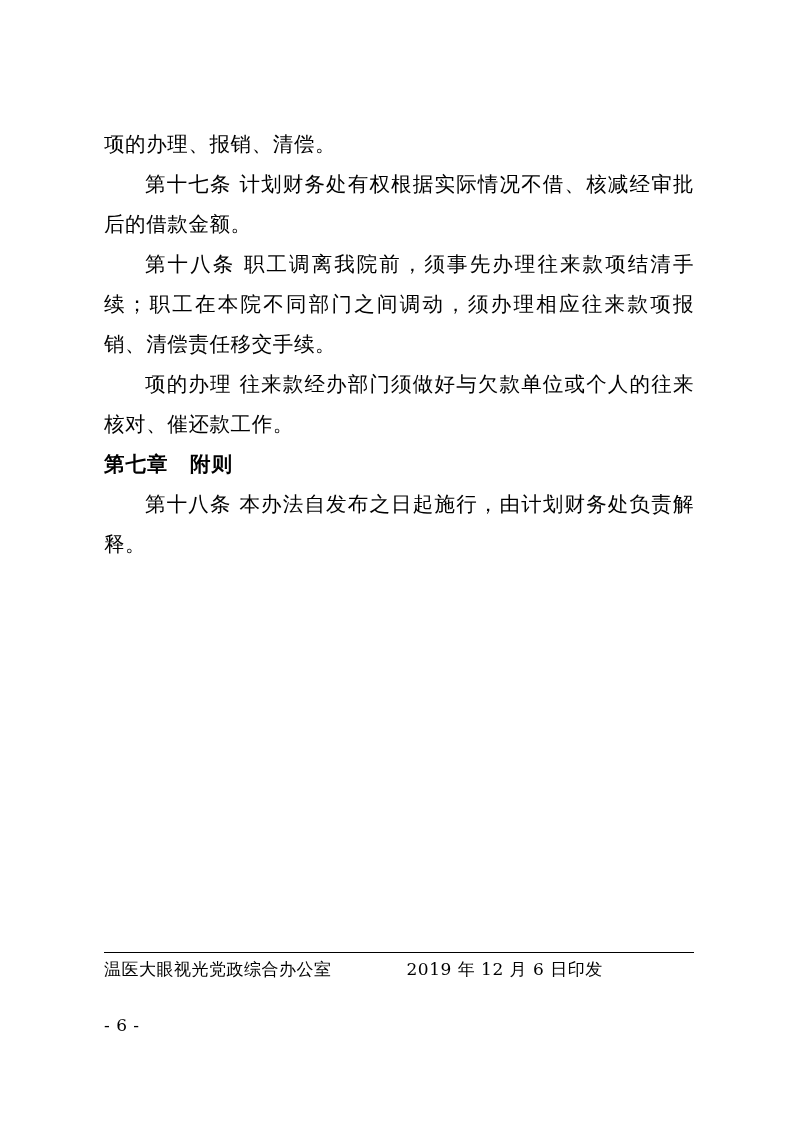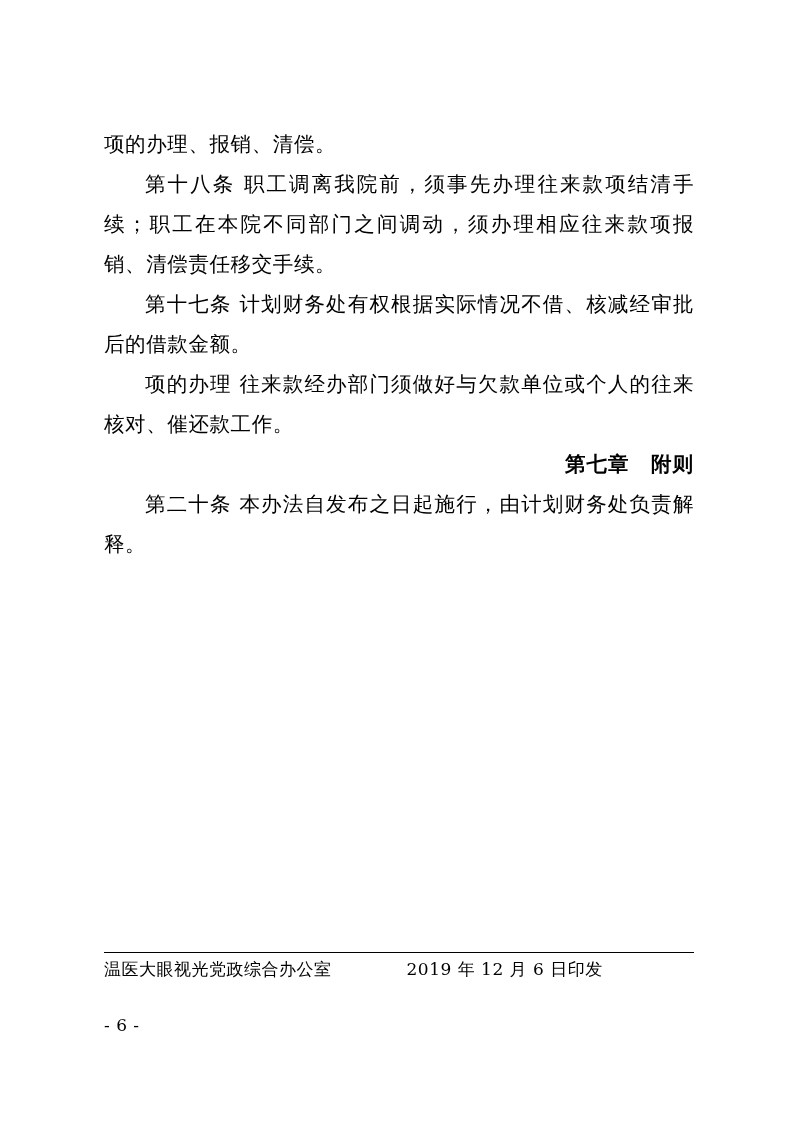--- a/index.html
+++ b/index.html
@@ -37,21 +37,21 @@
     text-justify: inter-ideograph;
     margin: 0;
     font-family: "DejaVu Serif", "Liberation Serif", serif;
   }
   .indent {
     text-indent: 41px;
   }
   .chapter-heading {
     font-size: 20.5px;
     line-height: 40px;
-    text-align: right;
+    text-align: left;
     font-weight: bold;
     letter-spacing: 1px;
     margin: 0;
     font-family: "DejaVu Sans", "Liberation Sans", sans-serif;
   }
   .footer-rule {
     position: absolute;
     left: 104px;
     top: 952px;
     width: 590px;
@@ -87,29 +87,29 @@
 </style>
 </head>
 <body>
 
 <div class="page">
 
   <div class="content">
 
     <p class="para">项的办理、报销、清偿。</p>
 
+    <p class="para indent">第十七条 计划财务处有权根据实际情况不借、核减经审批后的借款金额。</p>
+
     <p class="para indent">第十八条 职工调离我院前，须事先办理往来款项结清手续；职工在本院不同部门之间调动，须办理相应往来款项报销、清偿责任移交手续。</p>
-
-    <p class="para indent">第十七条 计划财务处有权根据实际情况不借、核减经审批后的借款金额。</p>
 
     <p class="para indent">项的办理 往来款经办部门须做好与欠款单位或个人的往来核对、催还款工作。</p>
 
     <p class="chapter-heading">第七章　附则</p>
 
-    <p class="para indent">第二十条 本办法自发布之日起施行，由计划财务处负责解释。</p>
+    <p class="para indent">第十八条 本办法自发布之日起施行，由计划财务处负责解释。</p>
 
   </div>
 
   <div class="footer-rule"></div>
 
   <div class="footer-row">
     <span class="footer-left">温医大眼视光党政综合办公室</span>
     <span class="footer-right">2019 年 12 月 6 日印发</span>
   </div>
 

